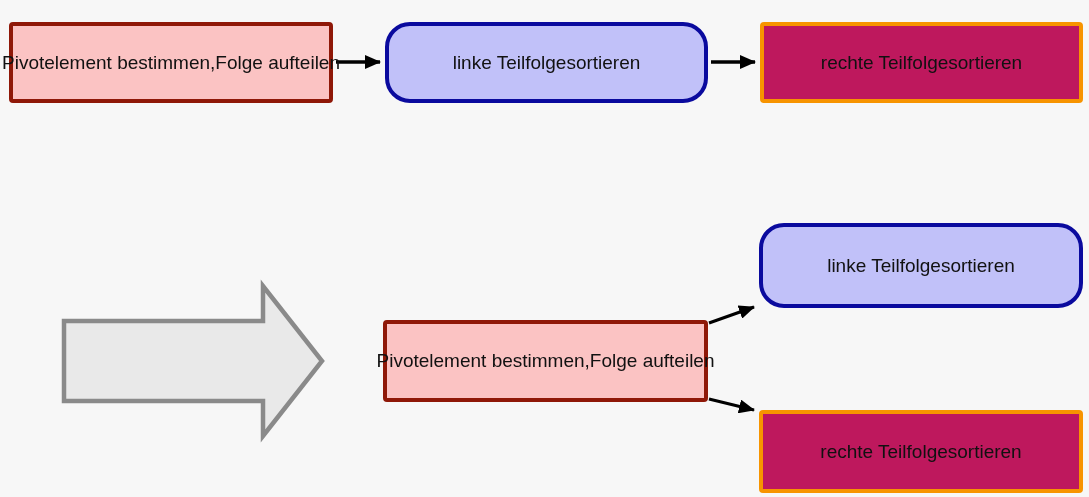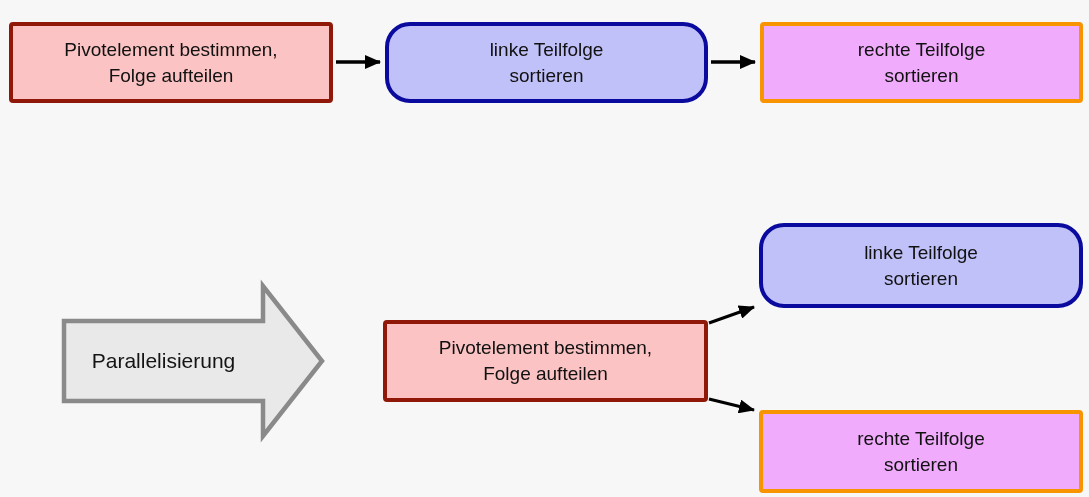--- a/index.html
+++ b/index.html
@@ -22,32 +22,32 @@
     width: 1089px;
     height: 497px;
   }
   .box {
     position: absolute;
     box-sizing: border-box;
     border-style: solid;
     border-width: 4.5px;
     border-radius: 4px;
     display: flex;
-    flex-direction: column;
+    flex-direction: row;
     align-items: center;
     justify-content: center;
     text-align: center;
     font-size: 19px;
     line-height: 26px;
     color: #111111;
   }
   .box span { display: block; white-space: nowrap; }
   .box-red    { background: #fbc3c3; border-color: #8f1808; }
   .box-blue   { background: #c1c1f9; border-color: #0a0a9e; border-radius: 25px; }
-  .box-yellow { background: #f0abfc; border-color: #f79400; text-align: right; }
+  .box-yellow { background: #be185d; border-color: #f79400; text-align: right; }
 
   #parallelisierung-label {
     position: absolute;
     left: 64px;
     top: 321px;
     width: 199px;
     height: 80px;
     display: flex;
     align-items: center;
     justify-content: center;
@@ -84,21 +84,20 @@
   <div class="box box-blue" style="left:385px; top:22px; width:323px; height:81px;">
     <span>linke Teilfolge</span>
     <span>sortieren</span>
   </div>
 
   <div class="box box-yellow" style="left:760px; top:22px; width:323px; height:81px;">
     <span>rechte Teilfolge</span>
     <span>sortieren</span>
   </div>
 
-  <div id="parallelisierung-label">Parallelisierung</div>
 
   <div class="box box-red" style="left:383px; top:320px; width:325px; height:82px;">
     <span>Pivotelement bestimmen,</span>
     <span>Folge aufteilen</span>
   </div>
 
   <div class="box box-blue" style="left:759px; top:223px; width:324px; height:85px;">
     <span>linke Teilfolge</span>
     <span>sortieren</span>
   </div>

